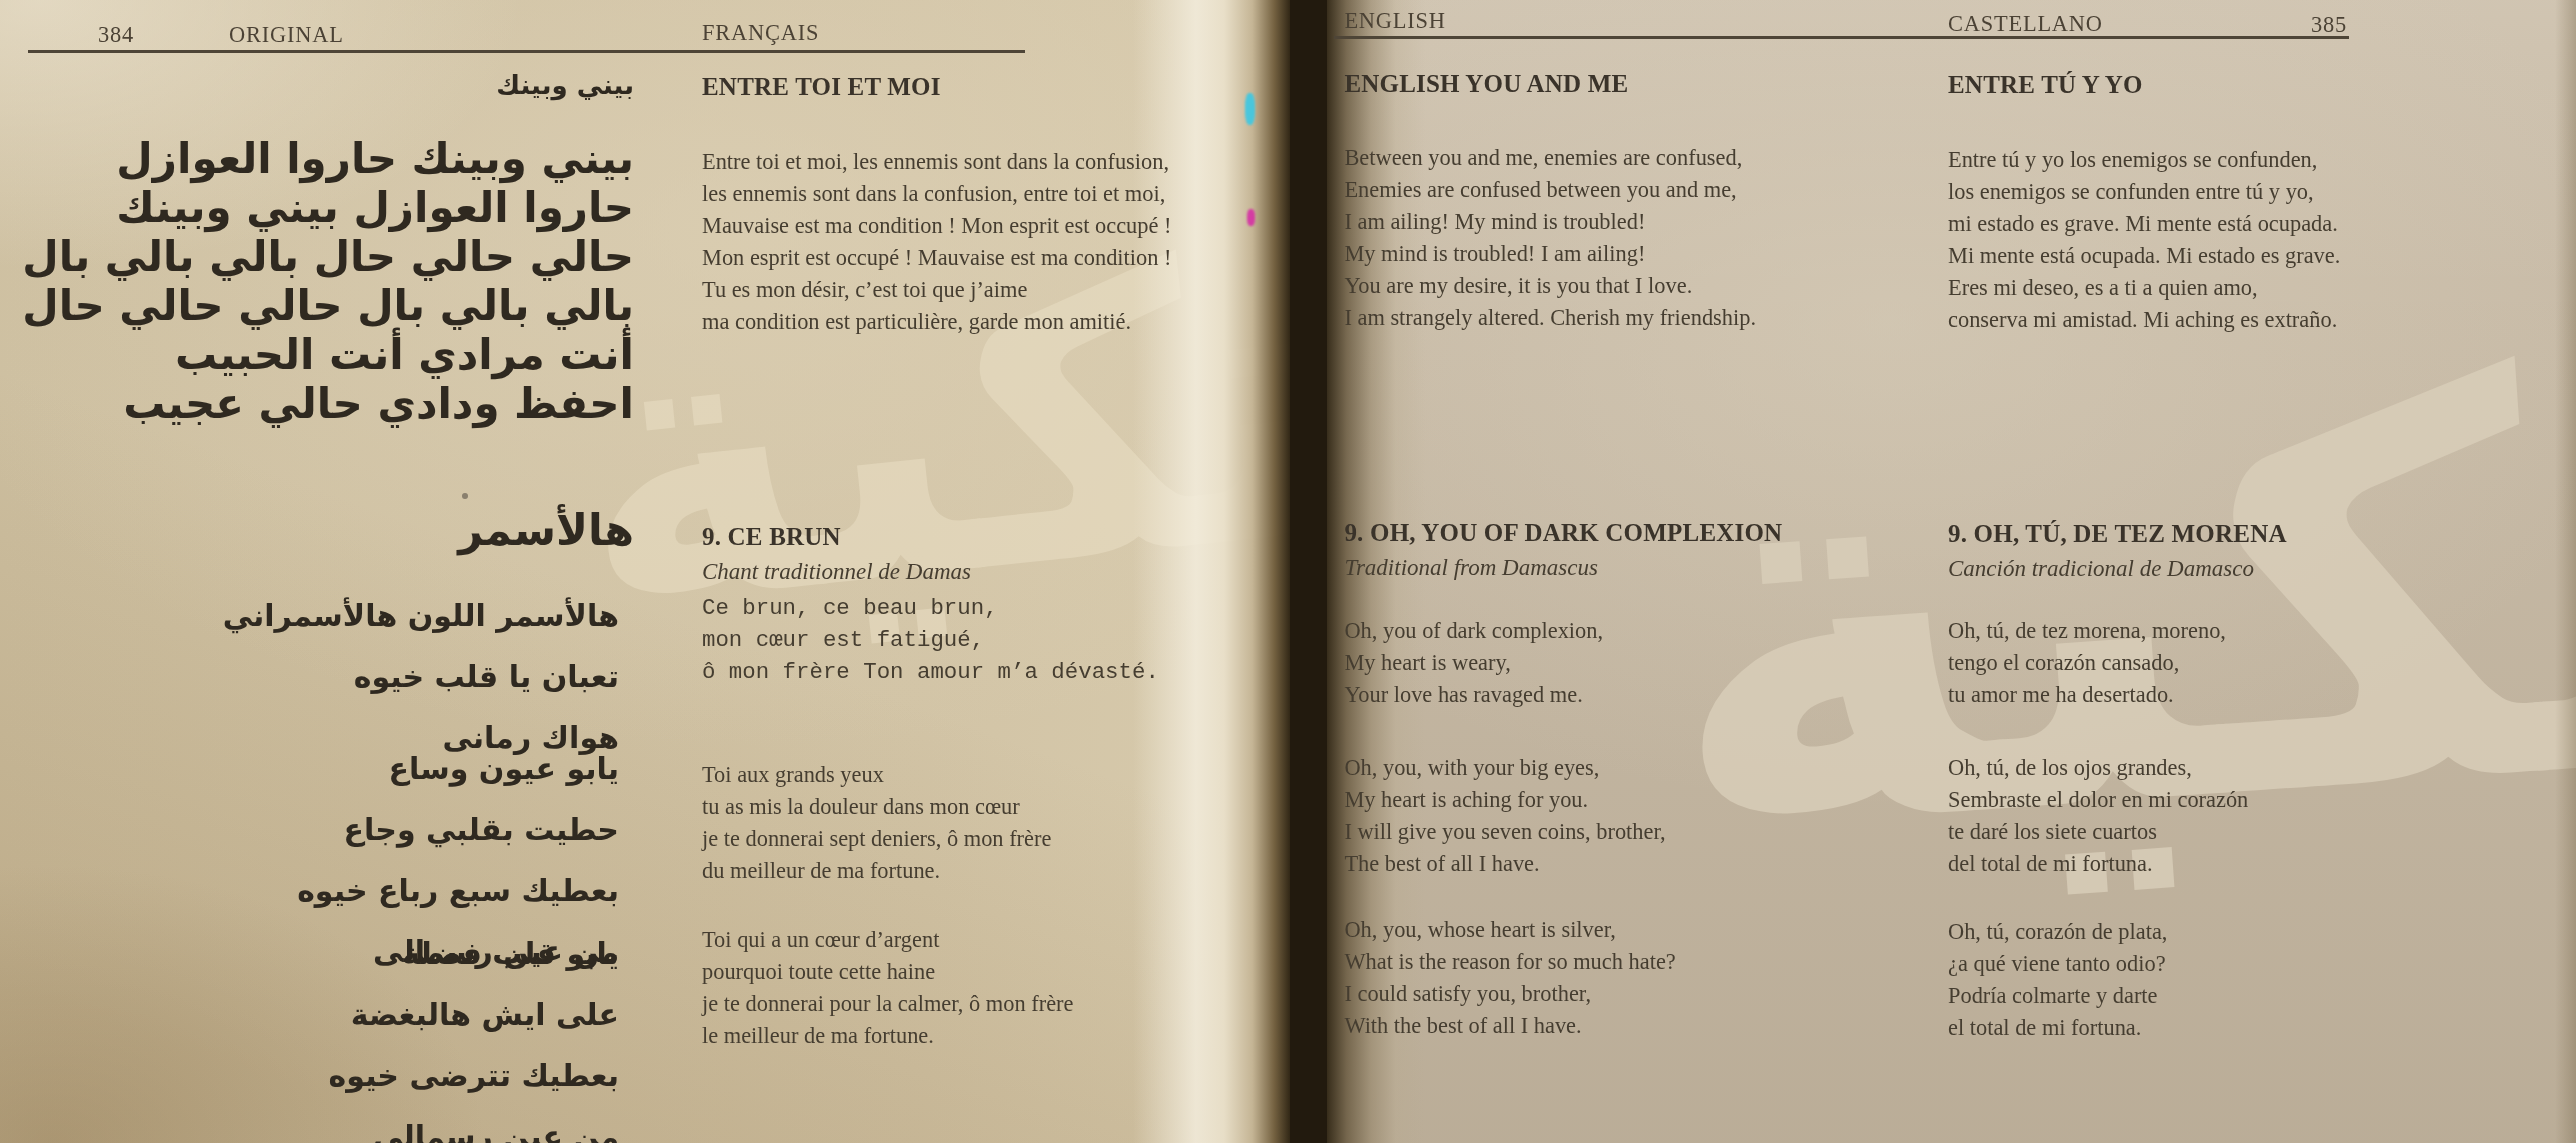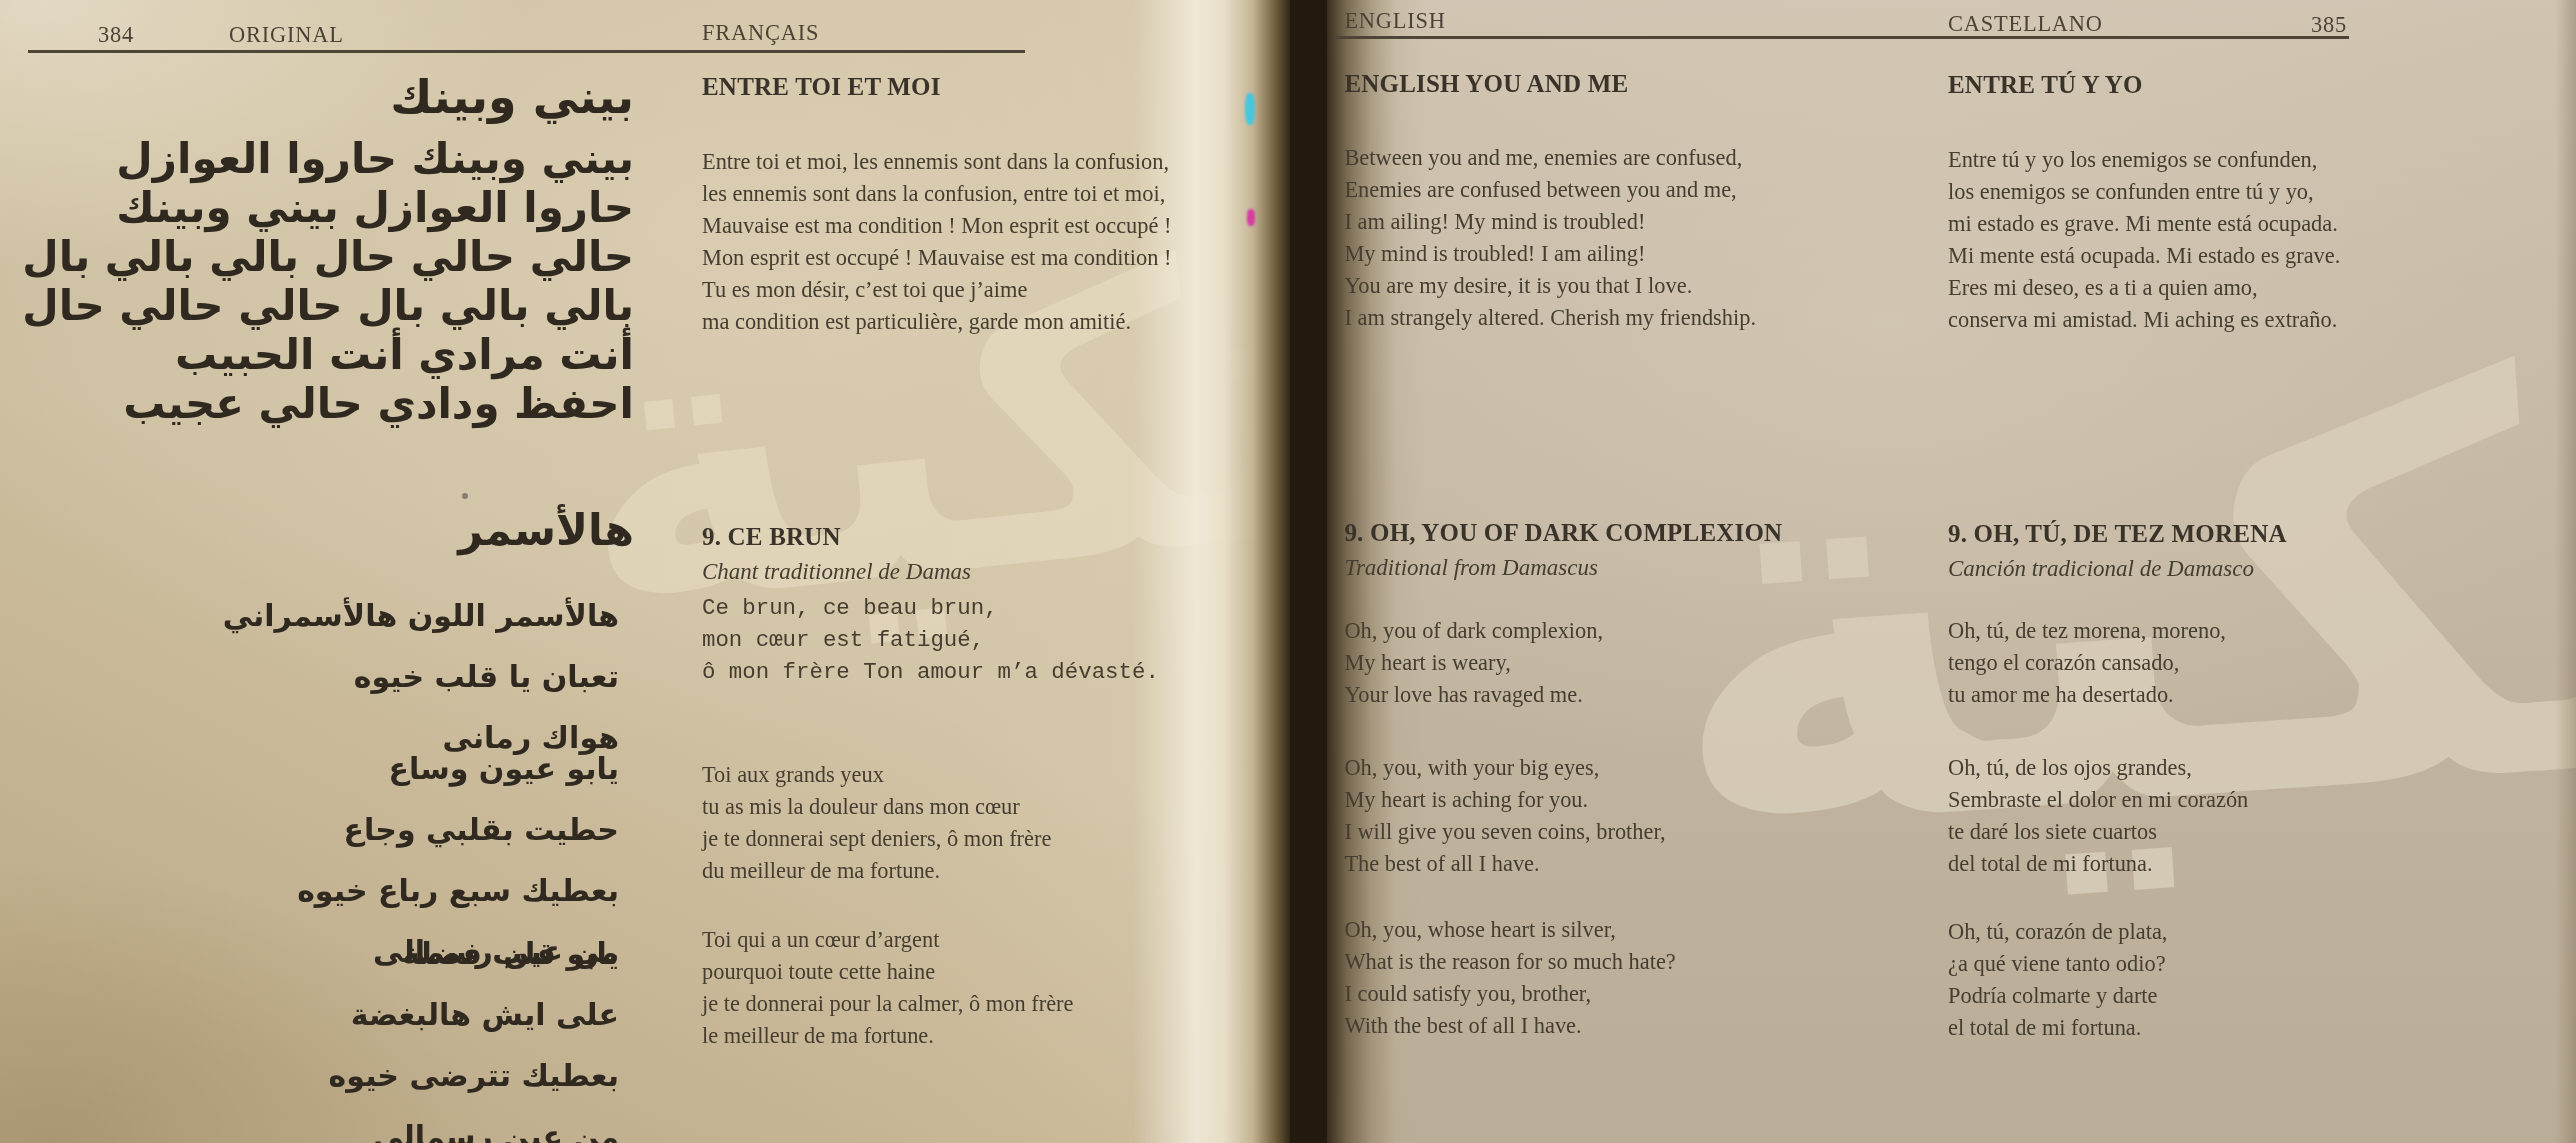--- a/index.html
+++ b/index.html
@@ -31,21 +31,21 @@
   .wm-left{right:-50px;top:240px;font-size:389px;color:#eadfc5;opacity:0.55;transform:rotate(-6deg);}
   .wm-right{left:331px;top:331px;font-size:547px;color:#dacfba;opacity:0.8;transform:rotate(-4deg);}
   .hdr{position:absolute;z-index:2;font-size:22.4px;color:#4b4235;letter-spacing:0.8px;white-space:nowrap;}
   .rule{position:absolute;z-index:2;height:2.5px;background:#4e4537;}
   .blk{position:absolute;z-index:2;}
   .latin .line{margin:0;font-size:22.4px;line-height:32px;color:#453d30;white-space:nowrap;}
   .title{font-weight:bold;font-size:25px;color:#3a332a;letter-spacing:0.2px;white-space:nowrap;}
   .subtitle{font-style:italic;font-size:23px;color:#453d30;margin-top:7.5px;white-space:nowrap;}
   .arabic{direction:rtl;text-align:right;font-family:"DejaVu Sans",sans-serif;
           font-weight:bold;color:#2f2920;}
-  .ar-title1{font-size:46px;}
+  .ar-title1{font-size:26px;}
   .ar-title2{font-size:43px;}
   .ar-p1 .line{margin:0;font-size:42px;line-height:49px;white-space:nowrap;}
   .ar-st .line{margin:15px;font-size:30px;line-height:46px;white-space:nowrap;}
   
   .ar-col{right:656px;width:613px;}
   #ar-t1{top:70px;}  #ar-p1{top:134px;}
   #ar-t2{top:505px;} #ar-s1{top:578px;} #ar-s2{top:731px;} #ar-s3{top:916px;}
   .fr-col{left:702px;width:572px;}
   #fr-t1{top:73px;}  #fr-p1{top:146px;}
   #fr-t2{top:523px;} #fr-s1{top:592px;font-family:Liberation Mono, monospace;} #fr-s2{top:759px;} #fr-s3{top:924px;}

